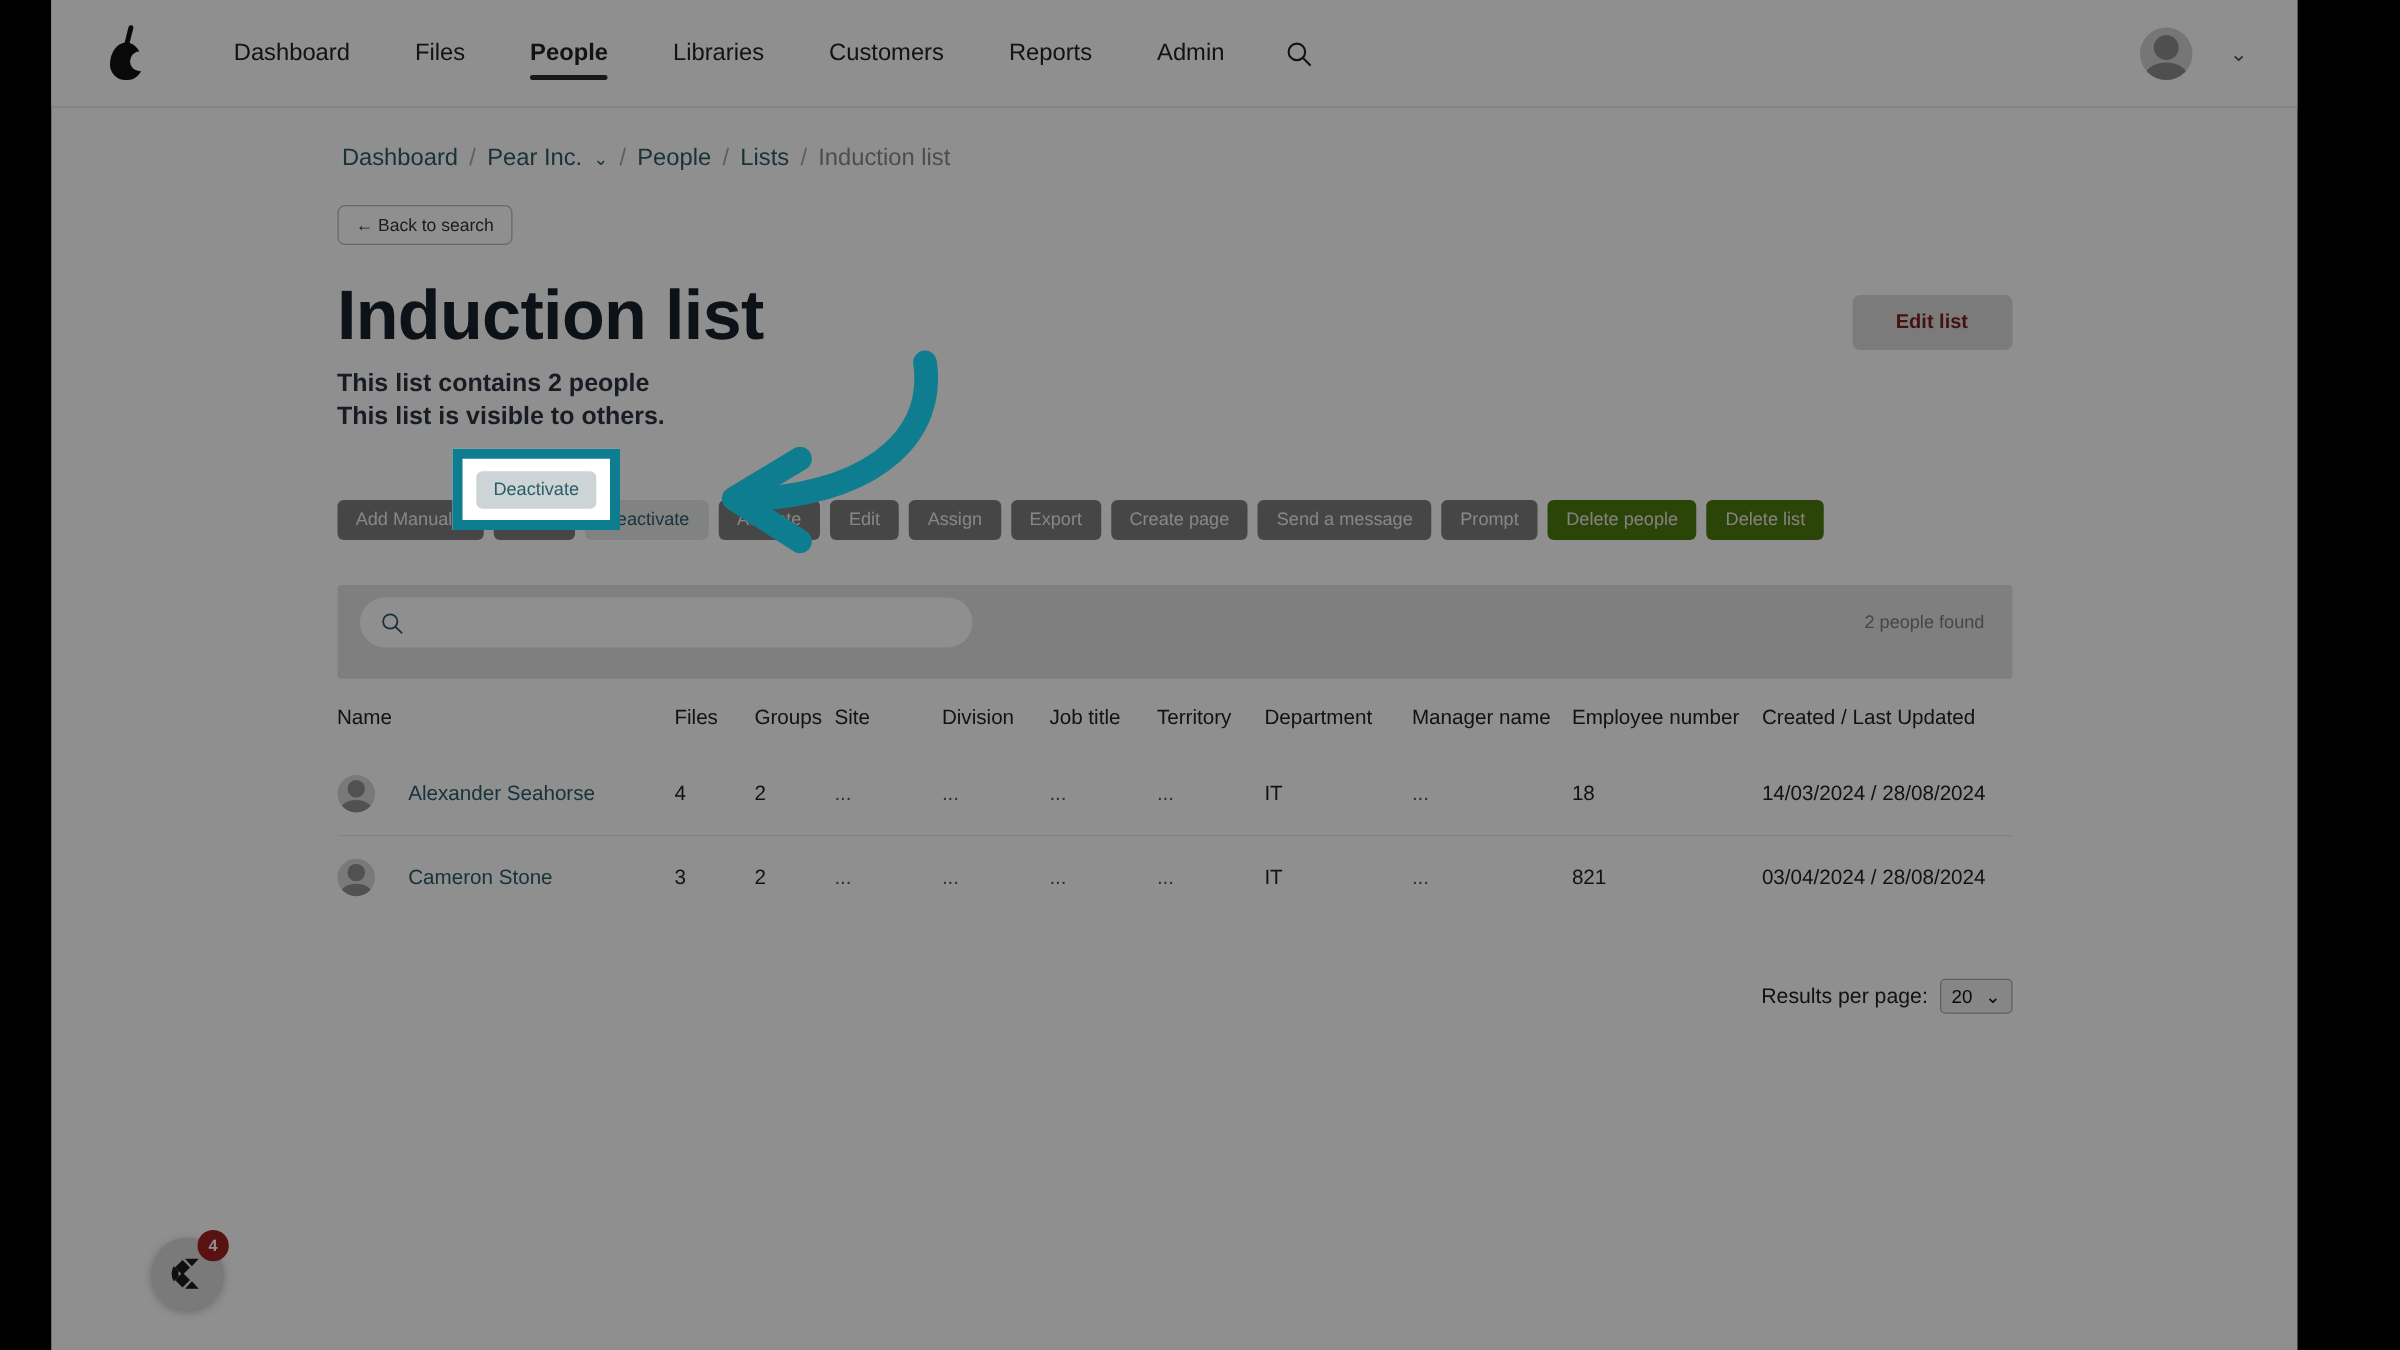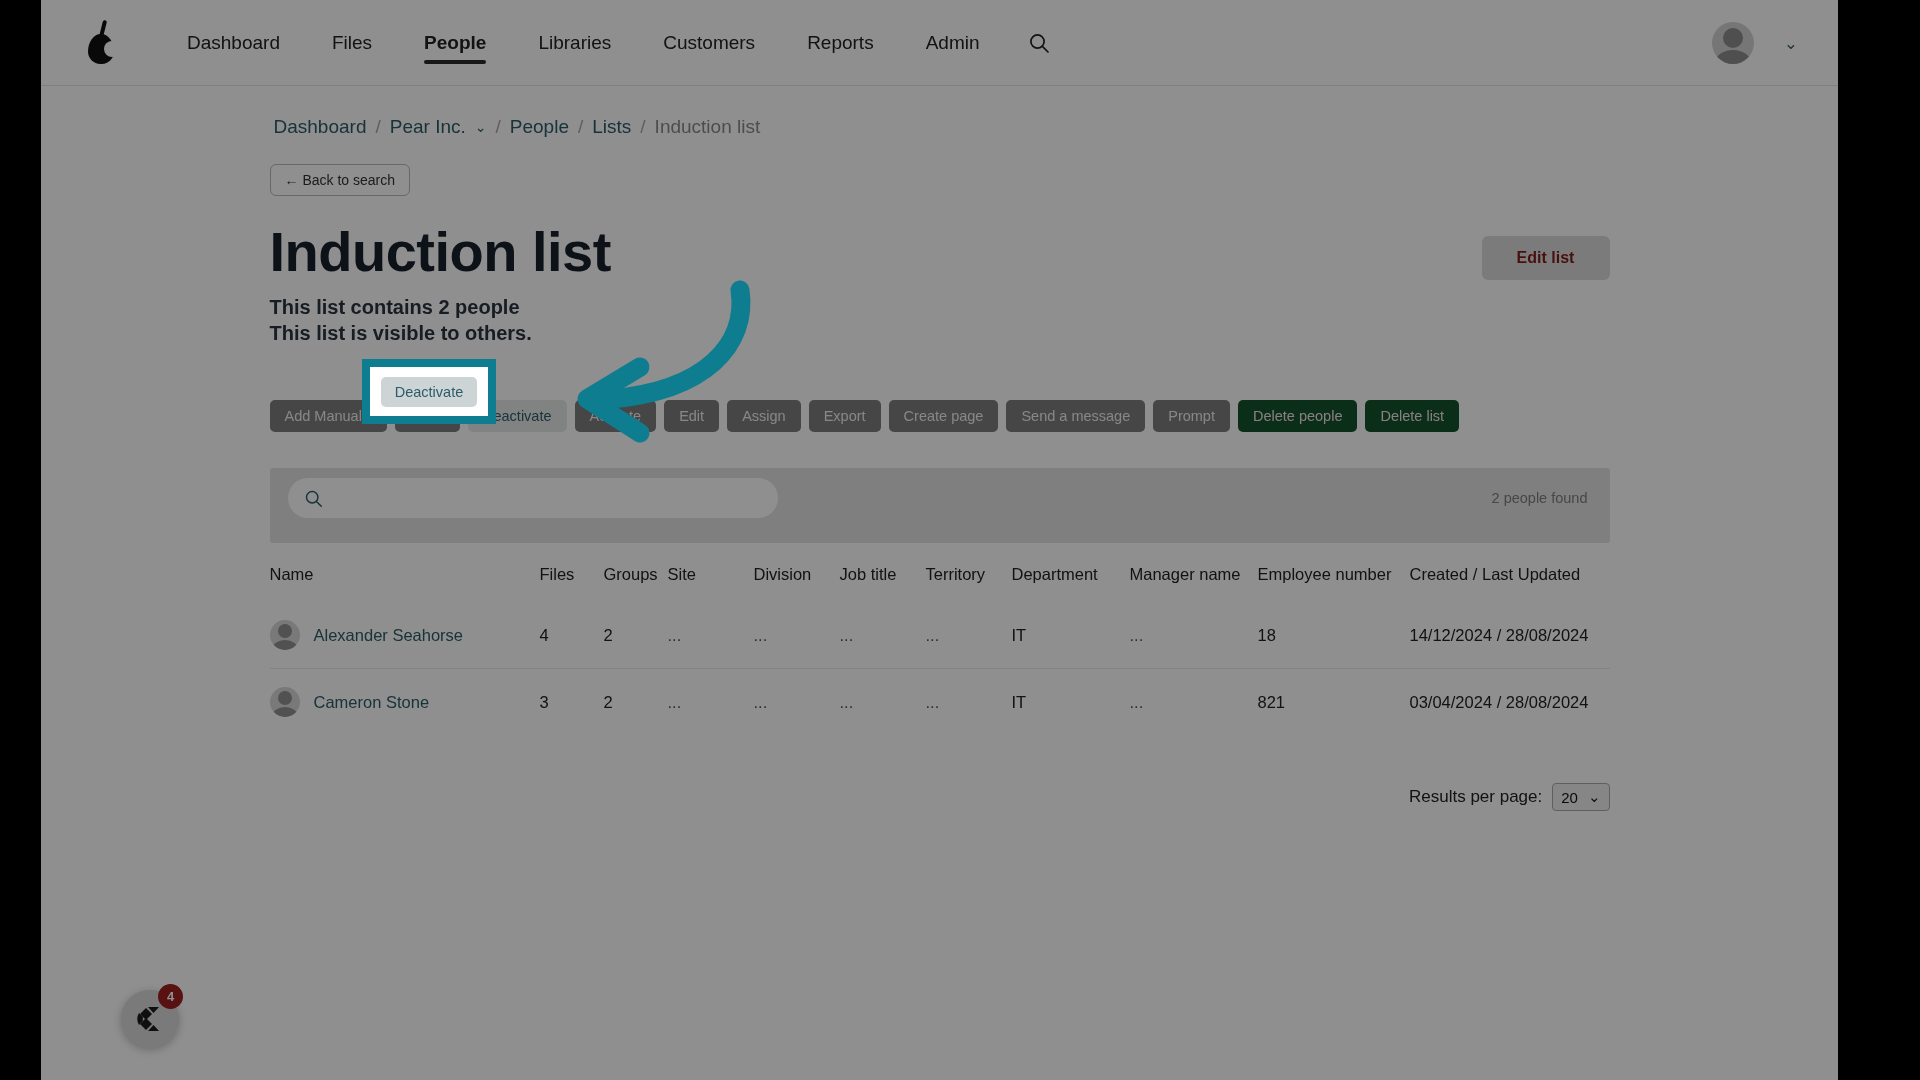--- a/index.html
+++ b/index.html
@@ -109,21 +109,21 @@
   #btnbar {
     margin-top: 54px;
     display:flex; align-items:center; gap: 8px; flex-wrap: nowrap;
   }
   .abtn {
     height: 32px; padding: 0 15px; border:none; border-radius:5px;
     background:#7d7d7d; color:#f0f0f0; font-size:14.5px;
     display:inline-flex; align-items:center; justify-content:center;
     white-space:nowrap; cursor:pointer;
   }
-  .abtn.danger { background:#14532d; color:#f2e4e4; }
+  .abtn.danger { background:#4d7c0f; color:#f2e4e4; }
   .abtn.ghost  { background:#e7e9ea; color:#2c5c68; }
 
   
   #results-bar {
     margin-top: 36px;
     background: #e2e2e2;
     height: 75px; border-radius:3px;
     display:flex; align-items:center; justify-content:space-between;
     padding: 0 22px 15px 18px;
   }
@@ -137,21 +137,21 @@
   table { width:100%; border-collapse: collapse; }
   thead th {
     text-align:left; font-size:16.5px; font-weight:400; color:#222;
     padding: 22px 0 18px 0; white-space:nowrap;
   }
   tbody td {
     font-size:16.5px; color:#222; padding: 18px 0; white-space:nowrap;
     border-top: 1px solid #e9e9e9;
   }
   tbody tr:first-child td { border-top: none; }
-  .cell-name { display:flex; align-items:center; gap: 14px; }
+  .cell-name { display:flex; align-items:center; gap: 27px; }
   .row-avatar {
     width: 30px; height:30px; border-radius:50%; background:#d8d8d8;
     position:relative; overflow:hidden; flex:0 0 auto;
   }
   .row-avatar::before {
     content:""; position:absolute; left:8px; top:4px; width:14px; height:14px;
     border-radius:50%; background:#909090;
   }
   .row-avatar::after {
     content:""; position:absolute; left:2px; top:20px; width:26px; height:18px;
@@ -325,21 +325,21 @@
               </td>
               <td>4</td>
               <td>2</td>
               <td class="muted">...</td>
               <td class="muted">...</td>
               <td class="muted">...</td>
               <td class="muted">...</td>
               <td>IT</td>
               <td class="muted">...</td>
               <td>18</td>
-              <td>14/12/2024 / 28/08/2024</td>
+              <td>14/03/2024 / 28/08/2024</td>
             </tr>
             <tr>
               <td>
                 <span class="cell-name">
                   <span class="row-avatar"></span>
                   <span class="namelink">Cameron Stone</span>
                 </span>
               </td>
               <td>3</td>
               <td>2</td>

